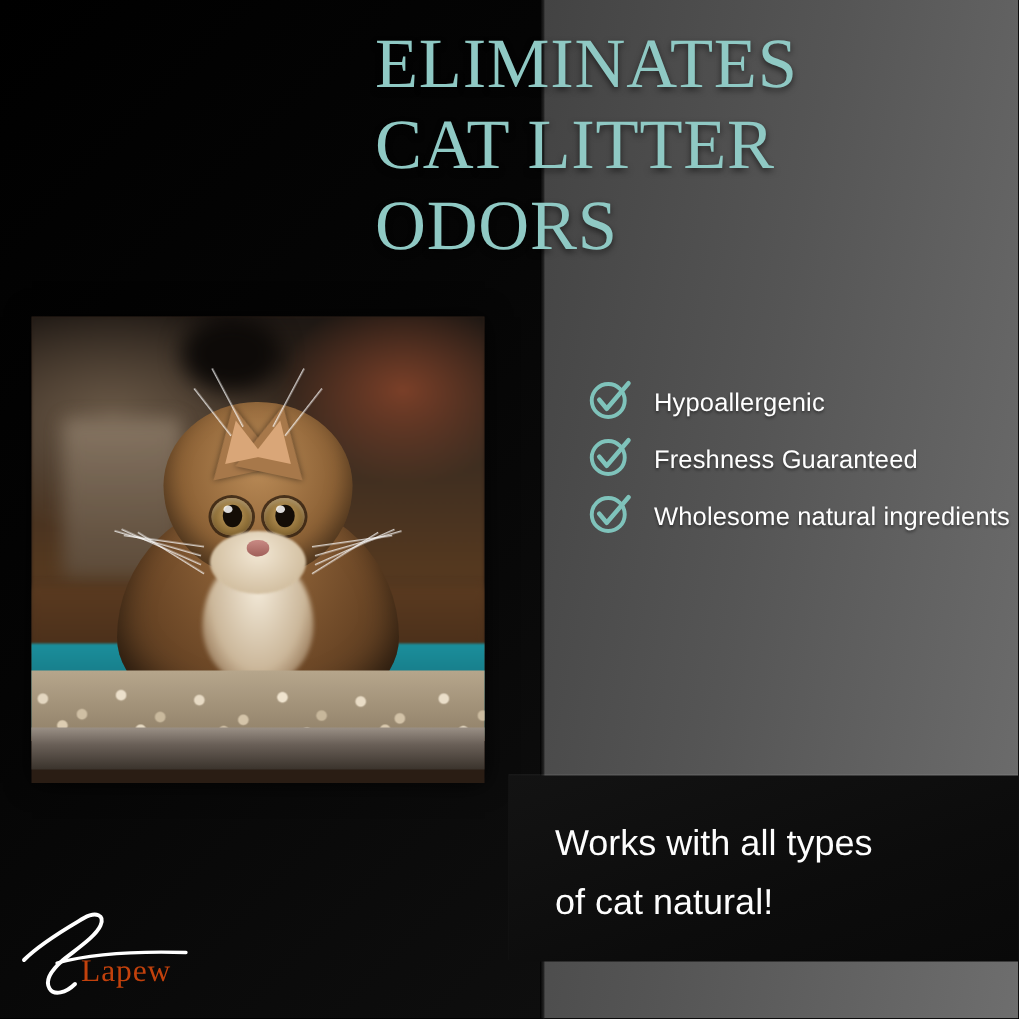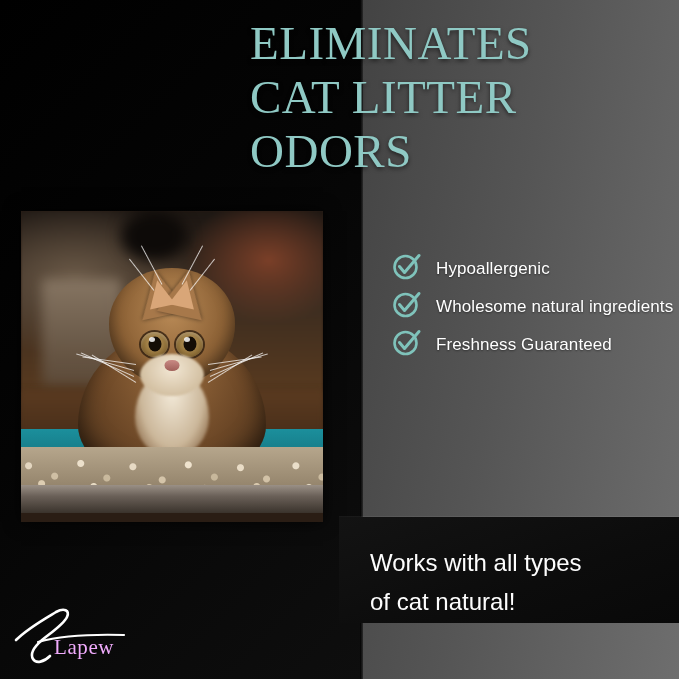--- a/index.html
+++ b/index.html
@@ -223,21 +223,21 @@
     font-size: 17px;
     line-height: 25px;
     letter-spacing: .1px;
     text-shadow: 0 1px 2px rgba(0,0,0,.45);
   }
 
   
   .callout {
     position: absolute;
     left: 339px; top: 517px;
-    width: 340px; height: 106px;
+    width: 340px; height: 124px;
     background: linear-gradient(160deg, #131313 0%, #0c0c0c 60%, #090909 100%);
     box-shadow: 0 -1px 0 rgba(255,255,255,.06);
   }
   .callout-text {
     position: absolute;
     left: 31px; top: 26px;
     width: 280px;
     color: #fdfdfd;
     font-size: 24px;
     line-height: 39px;
@@ -245,21 +245,21 @@
 
   
   .logo {
     position: absolute;
     left: 12px; top: 604px;
     width: 140px; height: 62px;
   }
   .logo-name {
     position: absolute;
     left: 42px; top: 31px;
-    color: #f0abfc;
+    color: #c2410c;
     font-family: "Liberation Serif", serif;
     font-size: 21px;
     letter-spacing: .6px;
   }
 </style>
 </head>
 <body>
 
 <div id="ad">
 
@@ -329,30 +329,30 @@
       </span>
       <span class="bullet-label">Hypoallergenic</span>
     </div>
     <div class="bullet">
       <span class="check-icon">
         <svg viewBox="0 0 30 30" width="30" height="30">
           <circle cx="13.5" cy="16" r="11" fill="none" stroke="#7fc3bb" stroke-width="2.6"></circle>
           <path d="M7.5 15.5 L12.5 21.5 L27 4.5" fill="none" stroke="#7fc3bb" stroke-width="3" stroke-linecap="round" stroke-linejoin="round"></path>
         </svg>
       </span>
-      <span class="bullet-label">Wholesome natural ingredients</span>
+      <span class="bullet-label">Freshness Guaranteed</span>
     </div>
     <div class="bullet">
       <span class="check-icon">
         <svg viewBox="0 0 30 30" width="30" height="30">
           <circle cx="13.5" cy="16" r="11" fill="none" stroke="#7fc3bb" stroke-width="2.6"></circle>
           <path d="M7.5 15.5 L12.5 21.5 L27 4.5" fill="none" stroke="#7fc3bb" stroke-width="3" stroke-linecap="round" stroke-linejoin="round"></path>
         </svg>
       </span>
-      <span class="bullet-label">Freshness Guaranteed</span>
+      <span class="bullet-label">Wholesome natural ingredients</span>
     </div>
   </div>
 
   <div class="callout">
     <div class="callout-text">
       <div>Works with all types</div>
       <div>of cat natural!</div>
     </div>
   </div>
 

